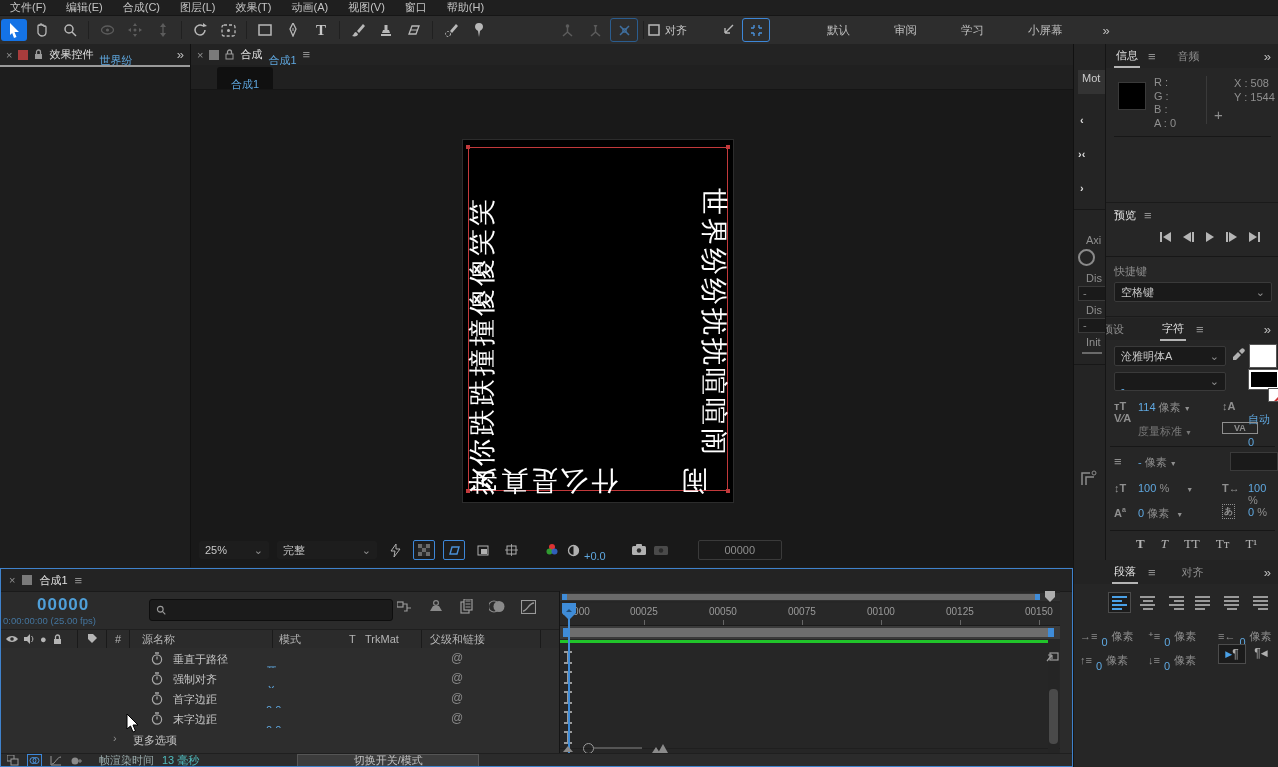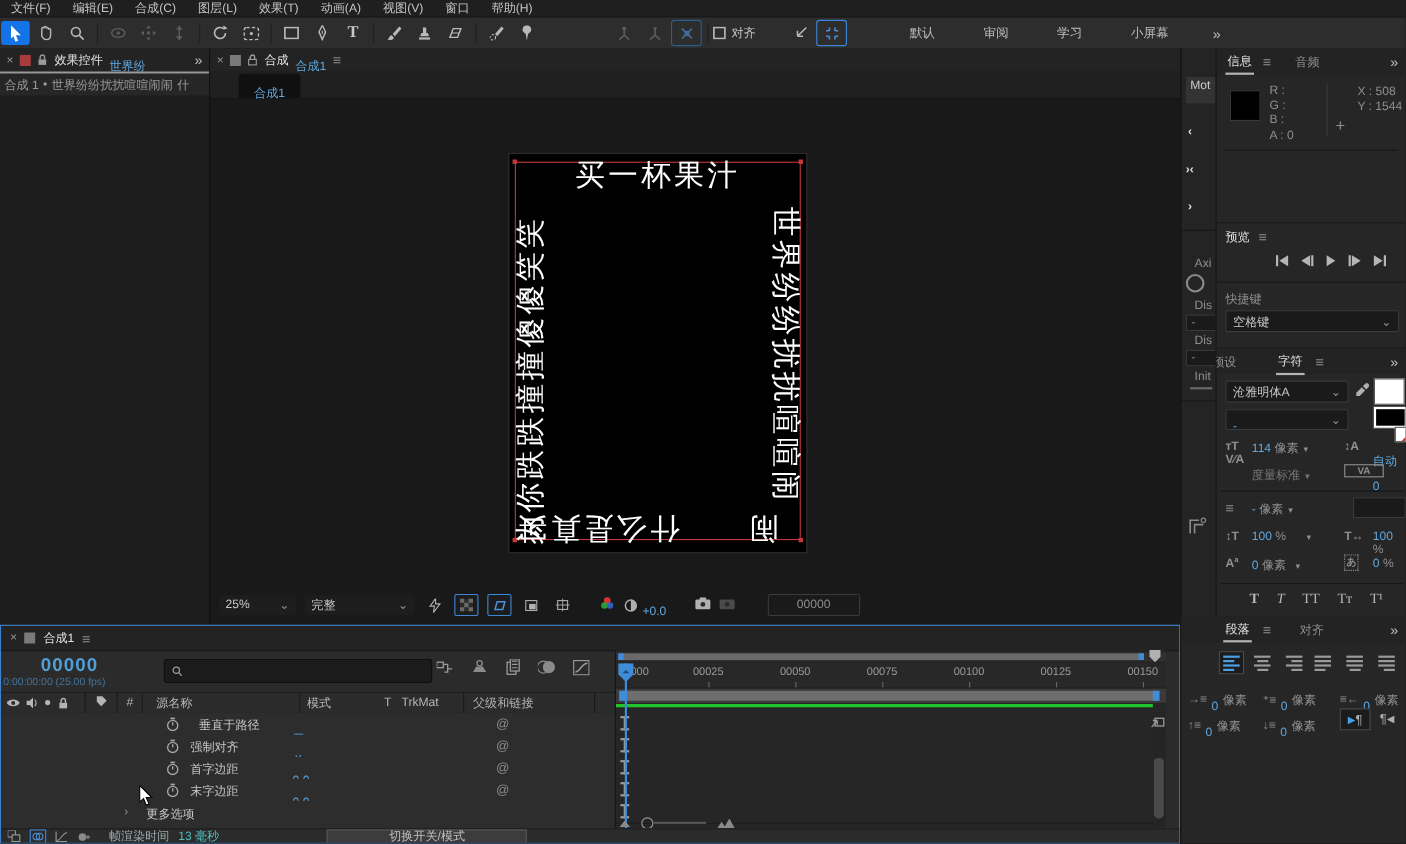--- a/index.html
+++ b/index.html
@@ -252,26 +252,20 @@
       <span class="dim">×</span>
       <span class="sq red"></span>
       <svg width="9" height="11" viewBox="0 0 9 11">
           <rect x="1" y="5" width="7" height="5" fill="#9a9a9a"></rect>
           <path d="M2.5 5 V3 a2 2 0 0 1 4 0 v2" fill="none" stroke="#9a9a9a" stroke-width="1.3"></path>
         </svg>
       <span class="ptab-active">效果控件</span>
       <span class="blue" style="overflow:hidden;white-space:nowrap;width:48px;">世界纷</span>
       <span style="margin-left:auto;color:#bdbdbd;font-size:13px;">»</span>
     </div>
-    <div class="flex" style="height:20px;padding:0 4px;gap:4px;color:#9a9a9a;white-space:nowrap;overflow:hidden;background:#262626;border-bottom:1px solid #1a1a1a;">
-      <span>合成 1</span>
-      <span>•</span>
-      <span>世界纷纷扰扰喧喧闹闹</span>
-      <span>什</span>
-    </div>
   </div>
 
   <div class="abs" style="left:191px;top:44px;width:882px;height:523px;background:#191919;">
     <div class="phead">
       <span class="dim">×</span>
       <span class="sq"></span>
       <svg width="9" height="11" viewBox="0 0 9 11">
           <rect x="1" y="5" width="7" height="5" fill="none" stroke="#9a9a9a"></rect>
           <path d="M2.5 5 V3 a2 2 0 0 1 4 0 v2" fill="none" stroke="#9a9a9a" stroke-width="1.3"></path>
         </svg>
@@ -287,21 +281,20 @@
 
     <div class="abs" style="left:0;top:45px;width:882px;height:446px;overflow:hidden;">
       <div class="abs" style="left:272px;top:51px;width:270px;height:362px;background:#000;outline:1px solid #2c2c2c;overflow:hidden;">
 
         <div class="abs" style="left:5px;top:7px;right:5px;bottom:11px;border:1px solid #c2393b;"></div>
         <div class="abs" style="left:3px;top:5px;width:4px;height:4px;background:#c2393b;"></div>
         <div class="abs" style="right:3px;top:5px;width:4px;height:4px;background:#c2393b;"></div>
         <div class="abs" style="left:3px;bottom:9px;width:4px;height:4px;background:#c2393b;"></div>
         <div class="abs" style="right:3px;bottom:9px;width:4px;height:4px;background:#c2393b;"></div>
 
-        <div class="lyric" style="left:50%;top:4px;transform:translateX(-50%);">买一杯果汁</div>
         <div class="lyric" style="left:266px;top:48px;width:330px;transform:rotate(90deg);transform-origin:top left;">世界纷纷扰扰喧喧闹</div>
         <div class="lyric" style="left:0;right:0;bottom:6px;padding-left:25px;transform:rotate(180deg);">闹　　什么是真实</div>
         <div class="lyric" style="left:4px;top:356px;width:340px;transform:rotate(-90deg);transform-origin:top left;">为你跌跌撞撞傻傻笑笑</div>
       </div>
     </div>
 
     <div class="abs vctrl" style="left:8px;top:494px;width:870px;height:24px;">
       <div class="dropdown" style="width:58px;">
         <span>25%</span>
         <span class="dim">⌄</span>
@@ -452,21 +445,21 @@
       <div style="width:110px;padding-left:8px;">父级和链接</div>
       <div class="sep-v"></div>
     </div>
 
     <div class="prow" style="top:79px;">
       <svg class="abs" style="left:150px;top:4px;" width="12" height="13" viewBox="0 0 12 13">
           <circle cx="6" cy="7.5" r="4.6" fill="none" stroke="#a8a8a8" stroke-width="1.2"></circle>
           <line x1="6" y1="7.5" x2="6" y2="4.5" stroke="#a8a8a8" stroke-width="1.2"></line>
           <line x1="4" y1="1" x2="8" y2="1" stroke="#a8a8a8" stroke-width="1.5"></line>
         </svg>
-      <span class="abs" style="left:180px;top:4px;text-align:right;">垂直于路径</span>
+      <span class="abs" style="left:172px;top:4px;text-align:right;">垂直于路径</span>
       <span class="abs blue" style="left:265px;top:4px;">开</span>
       <span class="abs whip" style="left:450px;top:3px;">@</span>
     </div>
     <div class="prow" style="top:99px;">
       <svg class="abs" style="left:150px;top:4px;" width="12" height="13" viewBox="0 0 12 13">
           <circle cx="6" cy="7.5" r="4.6" fill="none" stroke="#a8a8a8" stroke-width="1.2"></circle>
           <line x1="6" y1="7.5" x2="6" y2="4.5" stroke="#a8a8a8" stroke-width="1.2"></line>
           <line x1="4" y1="1" x2="8" y2="1" stroke="#a8a8a8" stroke-width="1.5"></line>
         </svg>
       <span class="abs" style="left:172px;top:4px;">强制对齐</span>

